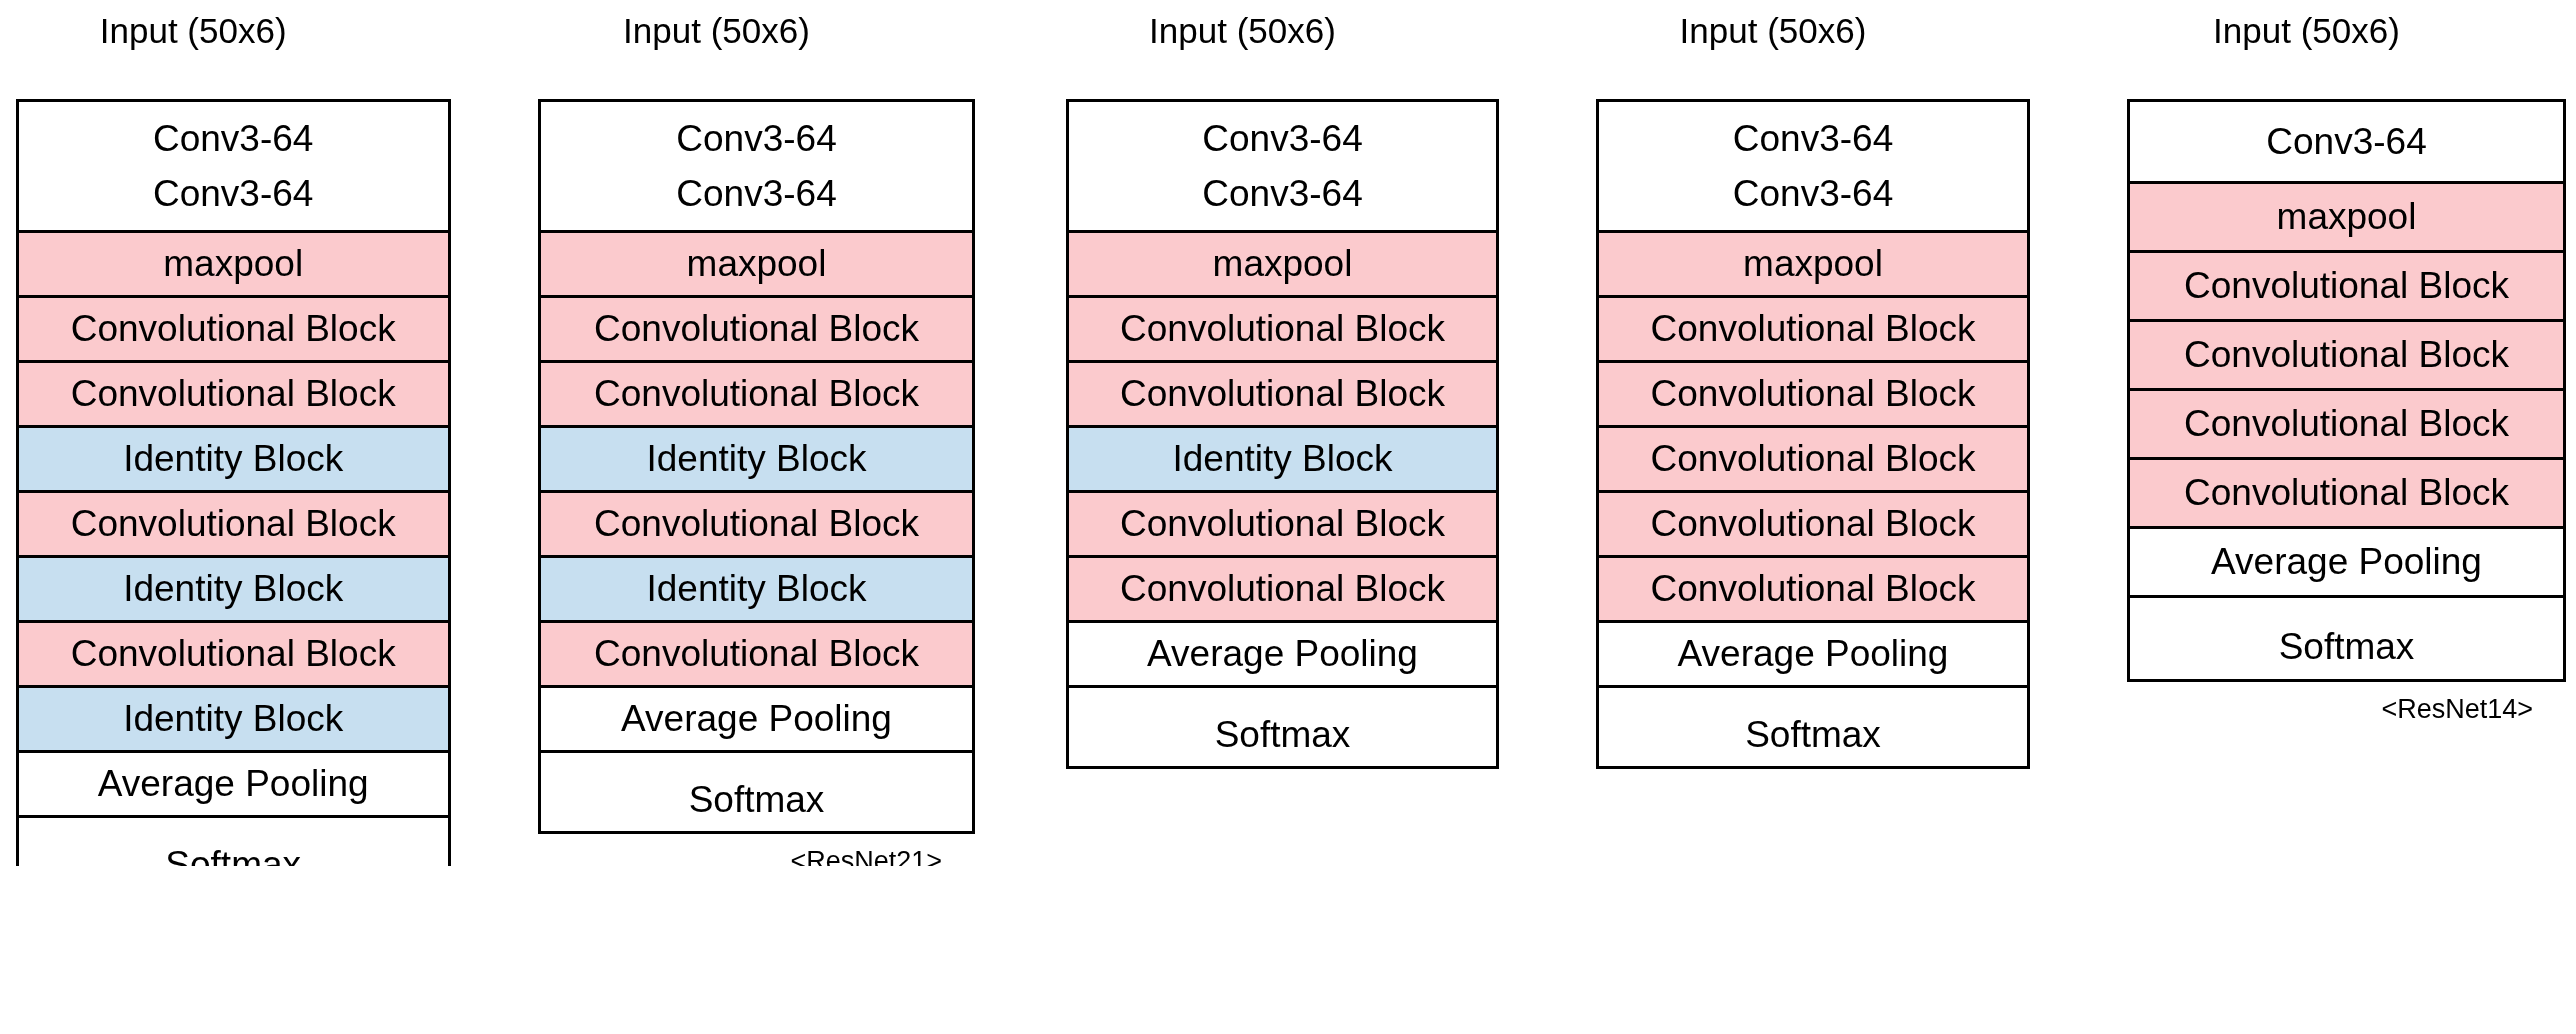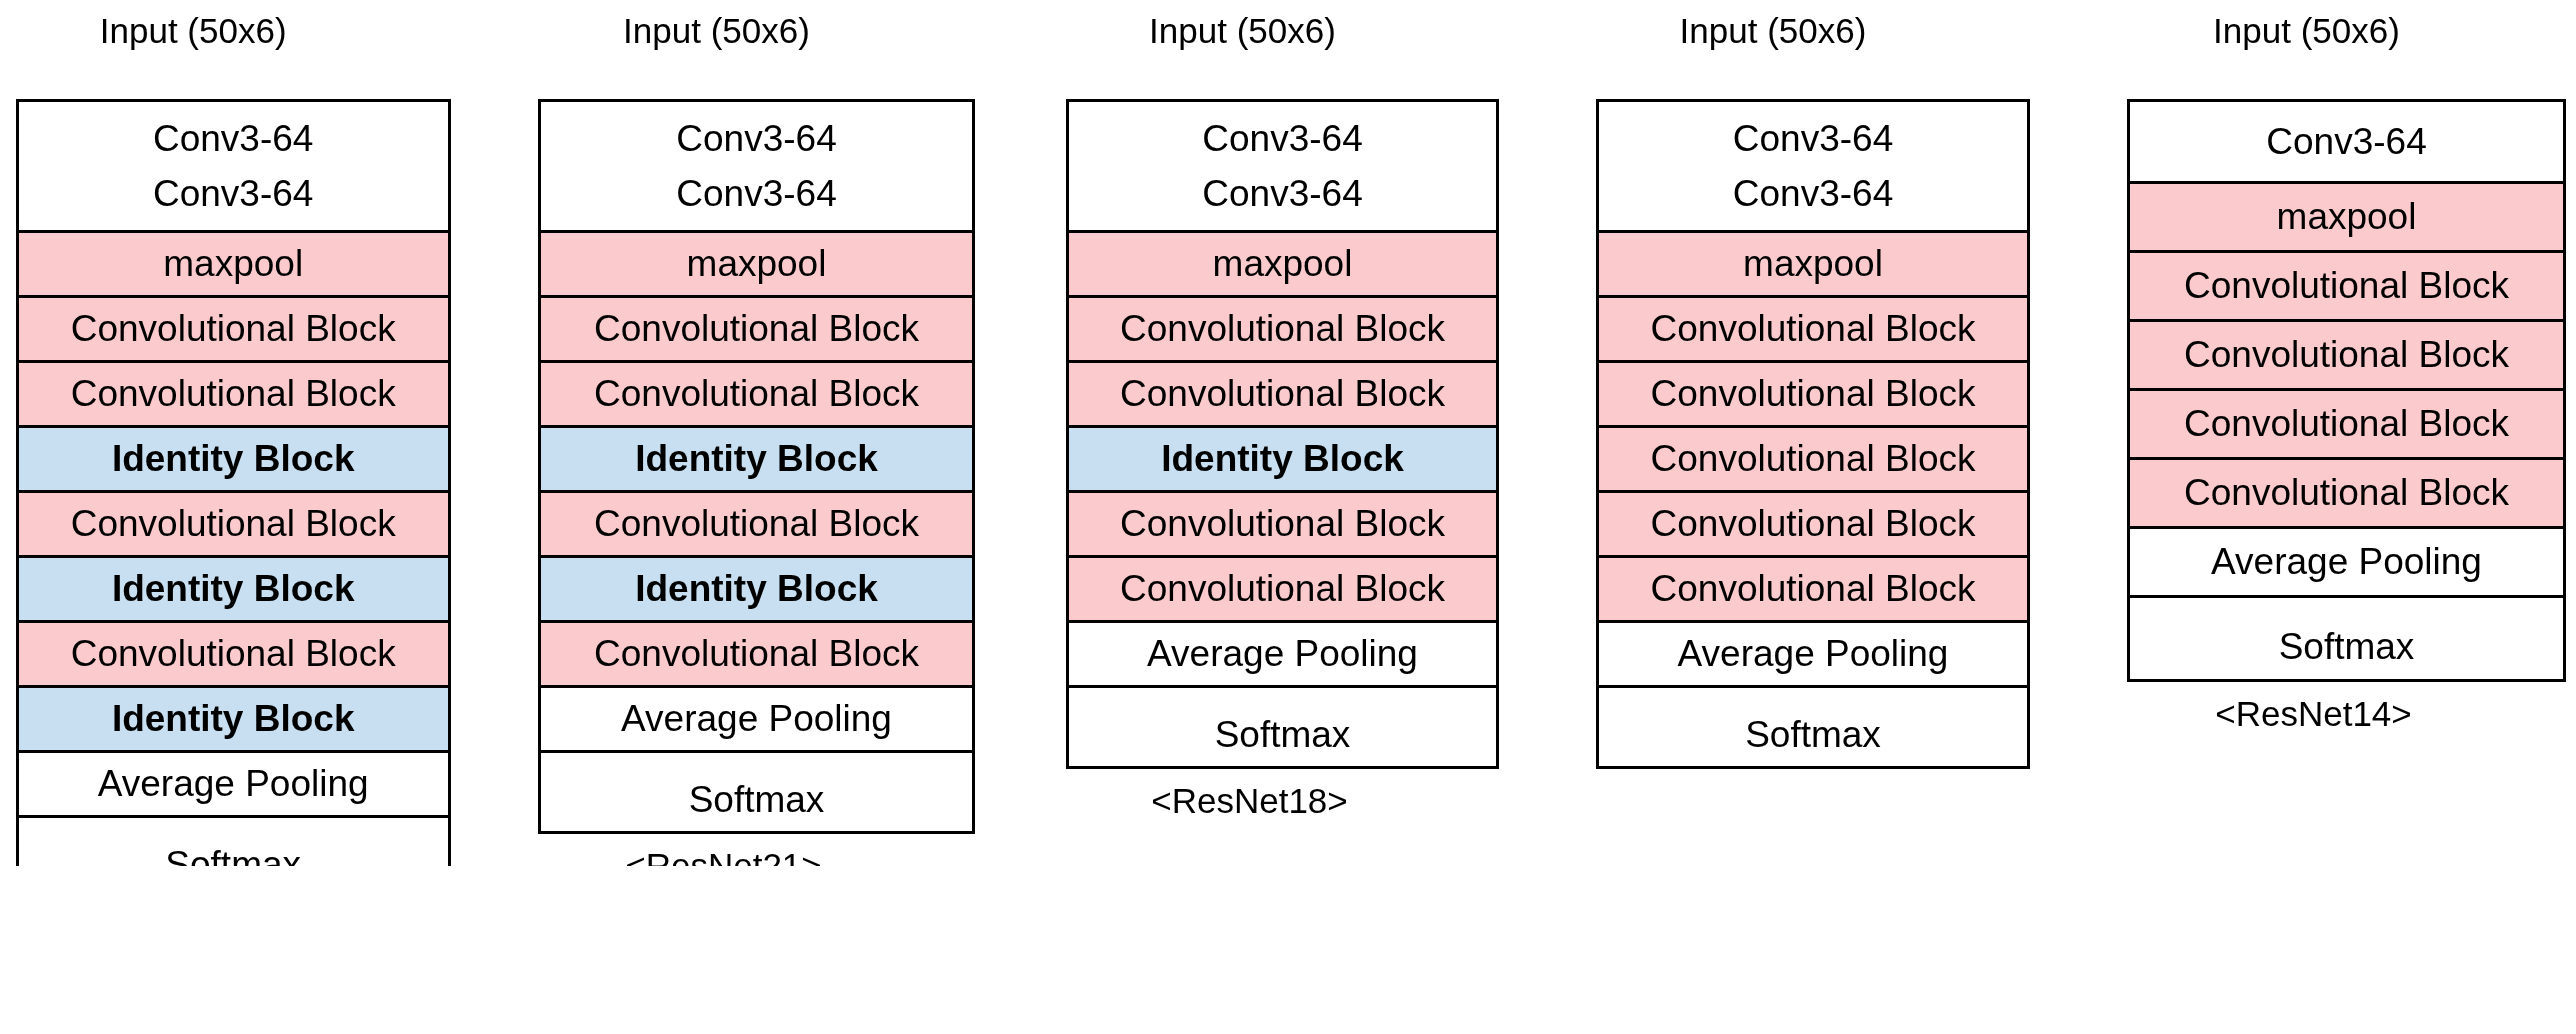--- a/index.html
+++ b/index.html
@@ -56,28 +56,28 @@
     flex-direction: column;
     line-height: 1.5;
   }
   .row.conv1 { height: 82px; }
   #col5 .row { height: 69px; }
   #col5 .row.conv1 { height: 82px; }
   #col5 .row:last-child { height: 65px; }
 
   .row.white { background: var(--white); }
   .row.pink  { background: var(--pink); }
-  .row.blue  { background: var(--blue); font-weight: bold; }
+  .row.blue  { background: var(--blue); }
 
   .net-label {
     position: absolute;
     left: -33px;
     width: 100%;
-    text-align: center;
-    font-size: 35px;
+    text-align: right;
+    font-size: 27px;
     white-space: nowrap;
   }
   #col1 .net-label { top: 912px; }
   #col2 .net-label { top: 846px; }
   #col3 .net-label { top: 781px; }
   #col4 .net-label { top: 781px; }
   #col5 .net-label { top: 694px; }
 </style>
 </head>
 <body>
@@ -134,21 +134,20 @@
       </div>
       <div class="row pink">maxpool</div>
       <div class="row pink">Convolutional Block</div>
       <div class="row pink">Convolutional Block</div>
       <div class="row blue">Identity Block</div>
       <div class="row pink">Convolutional Block</div>
       <div class="row pink">Convolutional Block</div>
       <div class="row white">Average Pooling</div>
       <div class="row white">Softmax</div>
     </div>
-    <div class="net-label">&lt;ResNet18&gt;</div>
   </div>
 
   <div class="col" id="col4">
     <div class="input-label">Input (50x6)</div>
     <div class="stack">
       <div class="row tall white">
         <span>Conv3-64</span>
         <span>Conv3-64</span>
       </div>
       <div class="row pink">maxpool</div>

